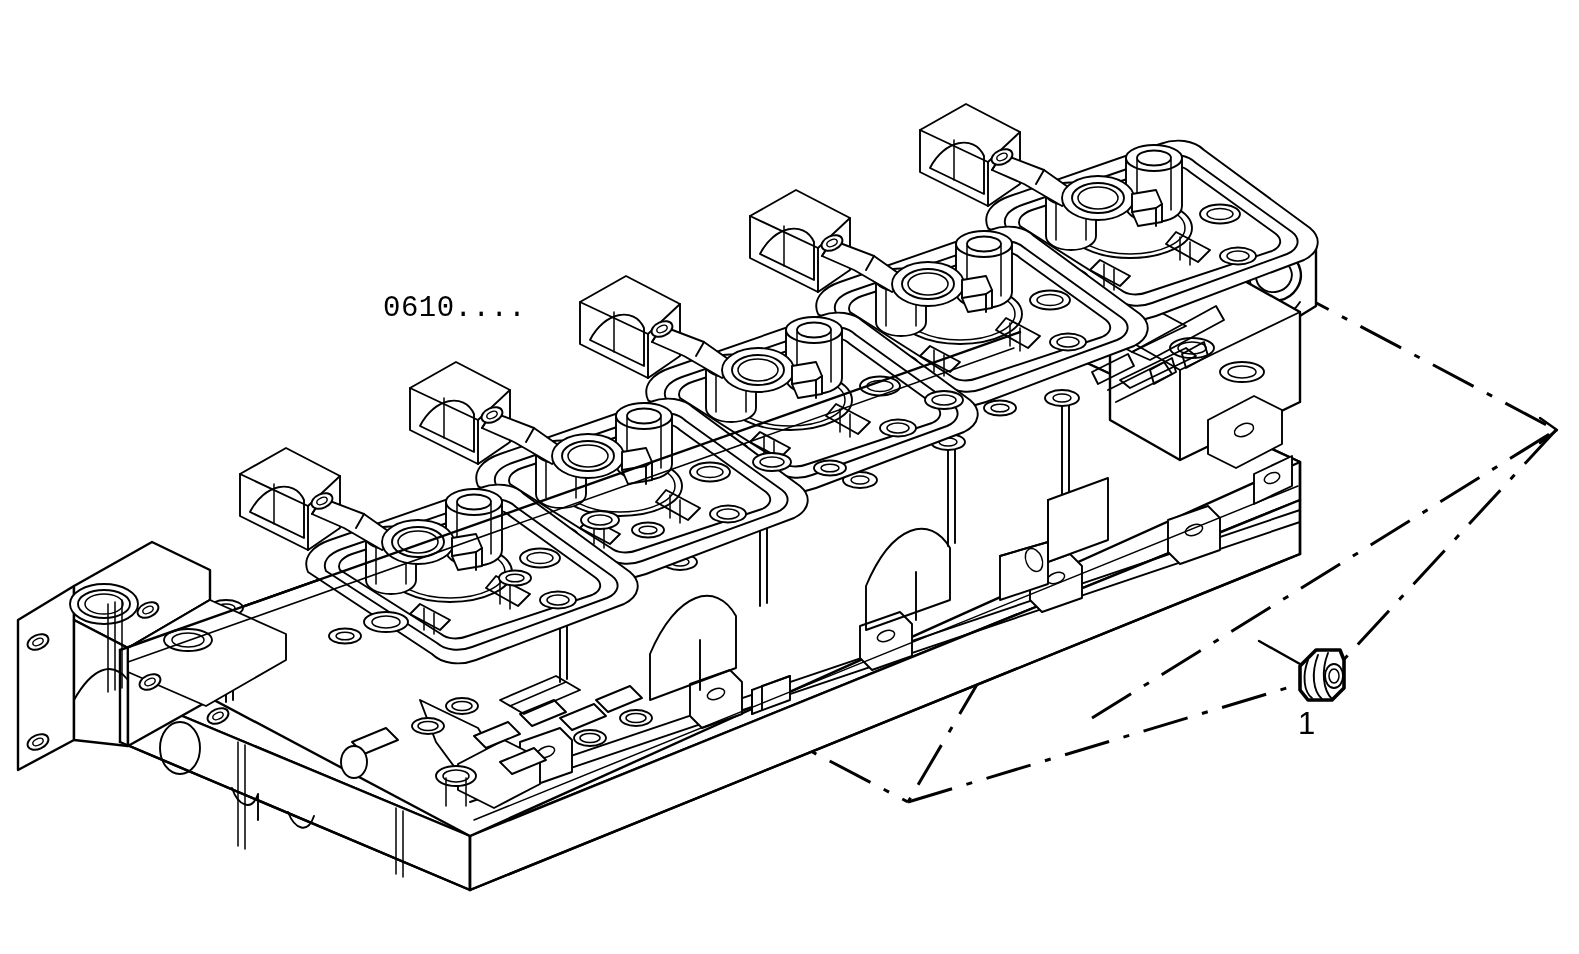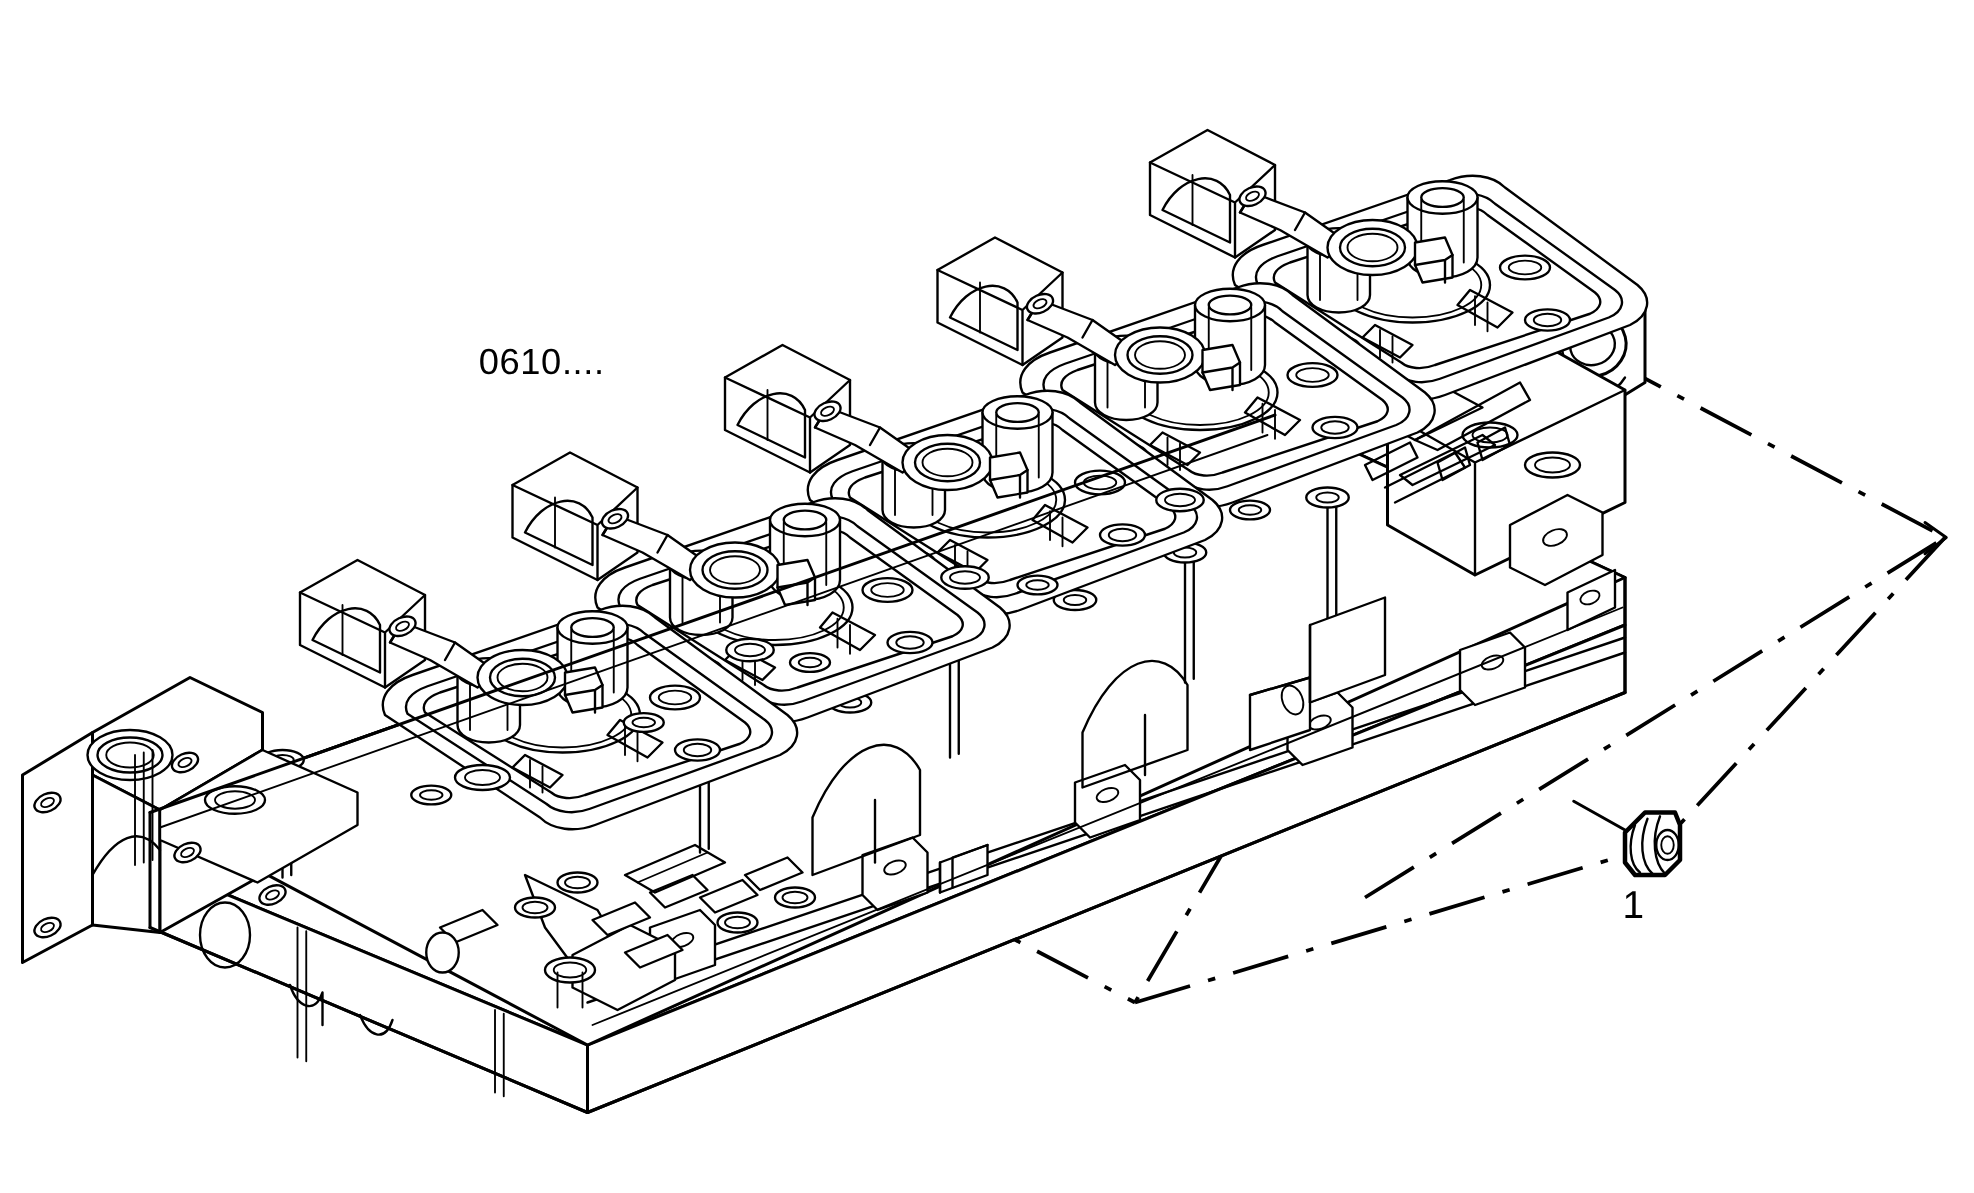--- a/index.html
+++ b/index.html
@@ -2,21 +2,21 @@
 <html><head>
 <meta charset="utf-8">
 <title>Parts Diagram</title>
 <style>
   html,body{margin:0;padding:0;background:#ffffff;}
   body{width:1579px;height:954px;position:relative;overflow:hidden;
        font-family:"Liberation Sans",sans-serif;}
   #stage{position:absolute;inset:0;width:1579px;height:954px;}
   svg#drawing{position:absolute;left:0;top:0;width:1579px;height:954px;display:block;}
   .lbl{position:absolute;color:#000;white-space:pre;}
-  #label-0610{left:383px;top:274px;font-size:29px;letter-spacing:0.5px;}
+  #label-0610{left:383px;top:292px;font-size:29px;letter-spacing:0.5px;font-family:Liberation Mono, monospace;}
   #label-item1{left:1298px;top:706px;font-size:31px;font-weight:400;}
 </style>
 </head>
 <body>
 
 <div id="stage">
 
   <svg id="drawing" viewBox="0 0 1579 954">
     <defs>
       <style>

